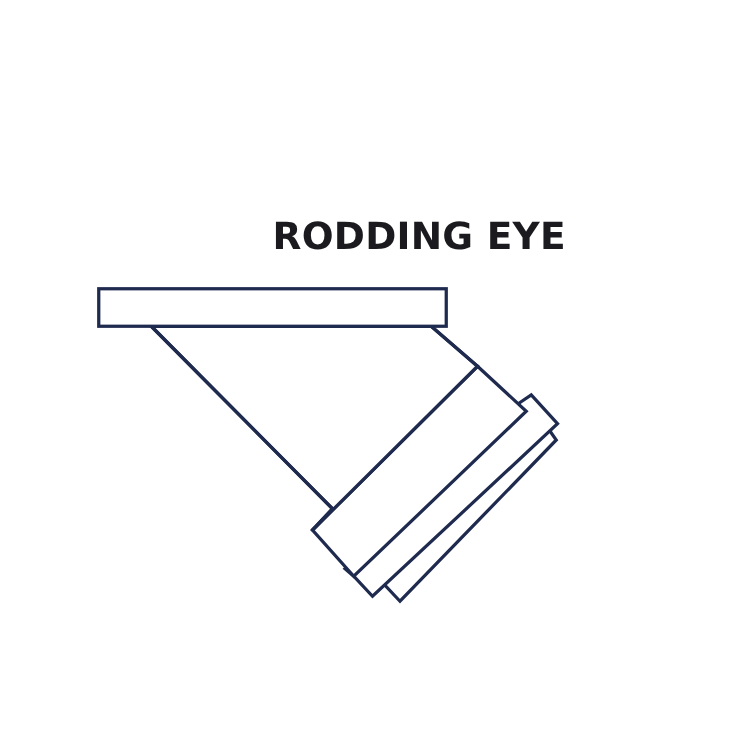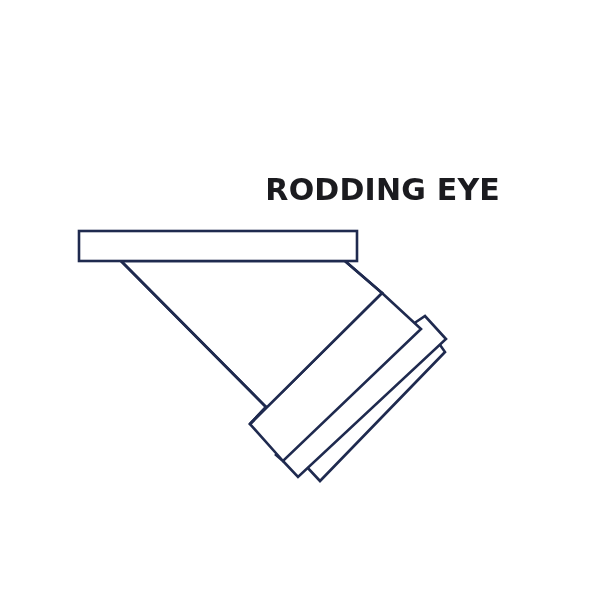--- a/index.html
+++ b/index.html
@@ -9,21 +9,20 @@
       left: 0; top: 170px;
       width: 500px;
       padding-left: 218px;
       box-sizing: border-box;
       font-family: "DejaVu Sans", sans-serif;
       font-weight: bold;
       font-size: 30px;
       letter-spacing: 0.2px;
       color: #1b1b1f;
       line-height: 40px;
-      text-align: right;
     }
     svg.drawing { position: absolute; left: 0; top: 0; }
     .stroke { fill: #ffffff; stroke: #1f2a4f; stroke-width: 2.6; stroke-linejoin: miter; }
     .line { fill: none; stroke: #1f2a4f; stroke-width: 2.6; stroke-linecap: square; }
   </style>
 </head>
 <body>
 
 <div class="title">RODDING EYE</div>
 

